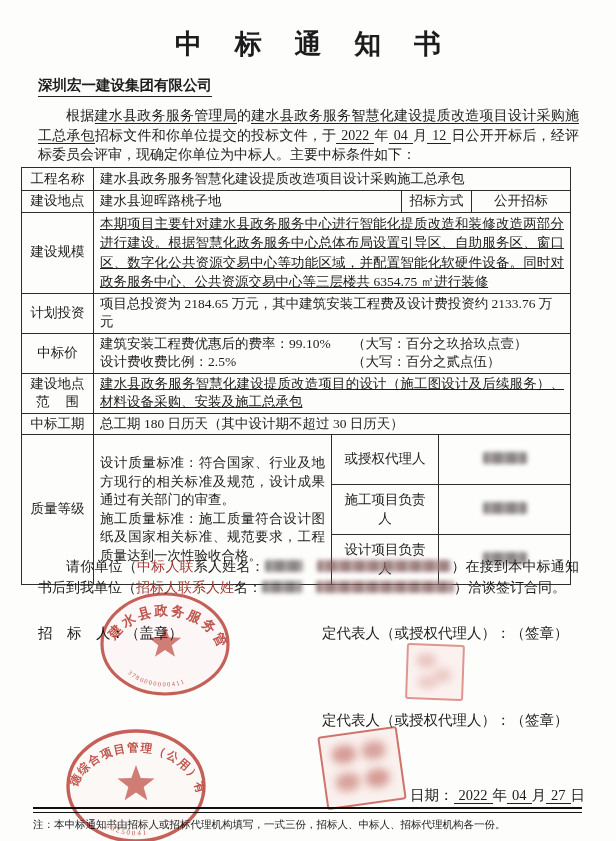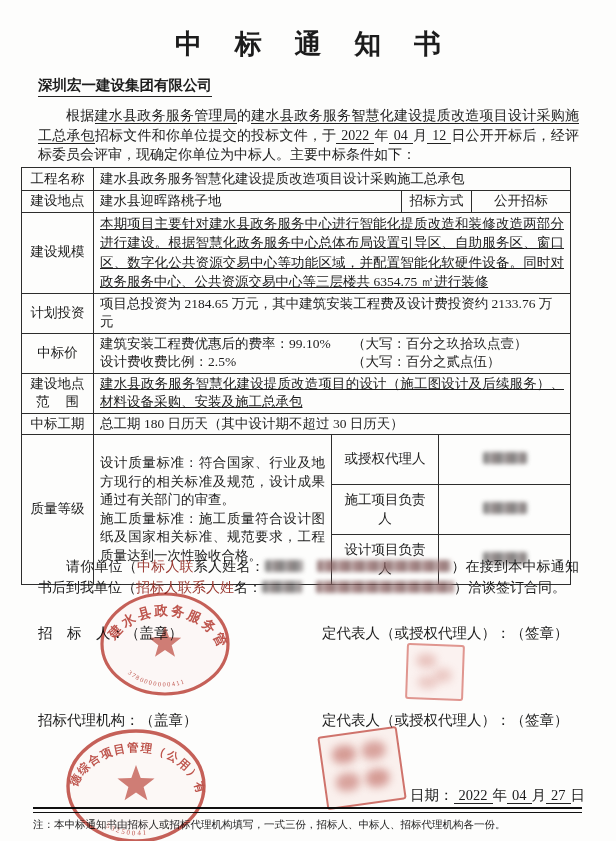--- a/index.html
+++ b/index.html
@@ -145,21 +145,20 @@
       <td colspan="2" class="name-cell"><span class="redact" style="width:44px"></span></td>
     </tr>
   </tbody>
     </table>
 
   <div class="abs intro" style="top:556px;line-height:21px"><span>请你单位（</span><span style="color:#9b3a32">中标人联</span><span>系人姓名：</span><span class="redact" style="width:38px"></span>　<span class="redact red" style="width:134px"></span><span>）在接到本中标通知书后到我单位（</span><span style="color:#9b3a32">招标人联系人姓</span><span>名：</span><span class="redact" style="width:40px"></span>　<span class="redact red" style="width:138px"></span><span>）洽谈签订合同。</span></div>
 
   <div class="abs sig-line" style="left:38px;top:624px">招　标　人：（盖章）</div>
   <div class="abs sig-line" style="left:322px;top:624px">定代表人（或授权代理人）：（签章）</div>
 
-  <div class="abs sig-line" style="left:38px;top:711px">招标代理机构：（盖章）</div>
   <div class="abs sig-line" style="left:322px;top:711px">定代表人（或授权代理人）：（签章）</div>
 
   <div class="abs date-line" style="left:410px;top:786px"><span>日期：</span><span class="u-num">2022</span><span>年</span><span class="u-num">04</span><span>月</span><span class="u-num">27</span><span>日</span></div>
 
   <div class="abs dbl-rule"></div>
   <div class="abs footnote">注：本中标通知书由招标人或招标代理机构填写，一式三份，招标人、中标人、招标代理机构各一份。</div>
 
   <svg class="abs seal" style="left:96px;top:587px" width="138" height="114" viewBox="0 0 138 114">
     <ellipse cx="69" cy="57" rx="63" ry="50" fill="rgba(235,160,150,0.07)" stroke="#bd453b" stroke-width="3.2"></ellipse>
     <path id="arcT1" d="M 14 71 A 55 43 0 1 1 124 71" fill="none"></path>

